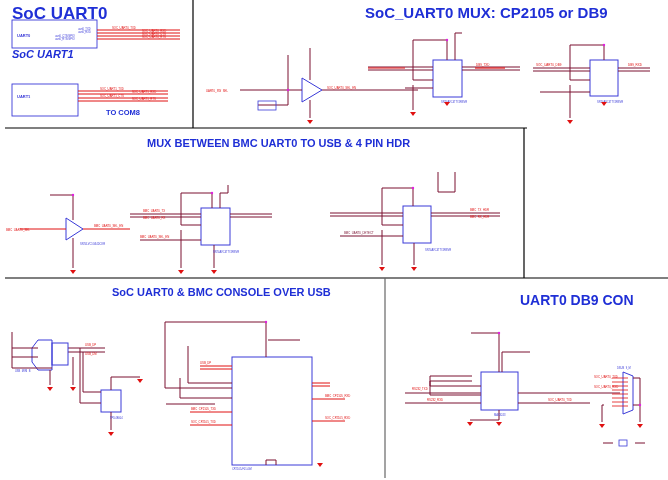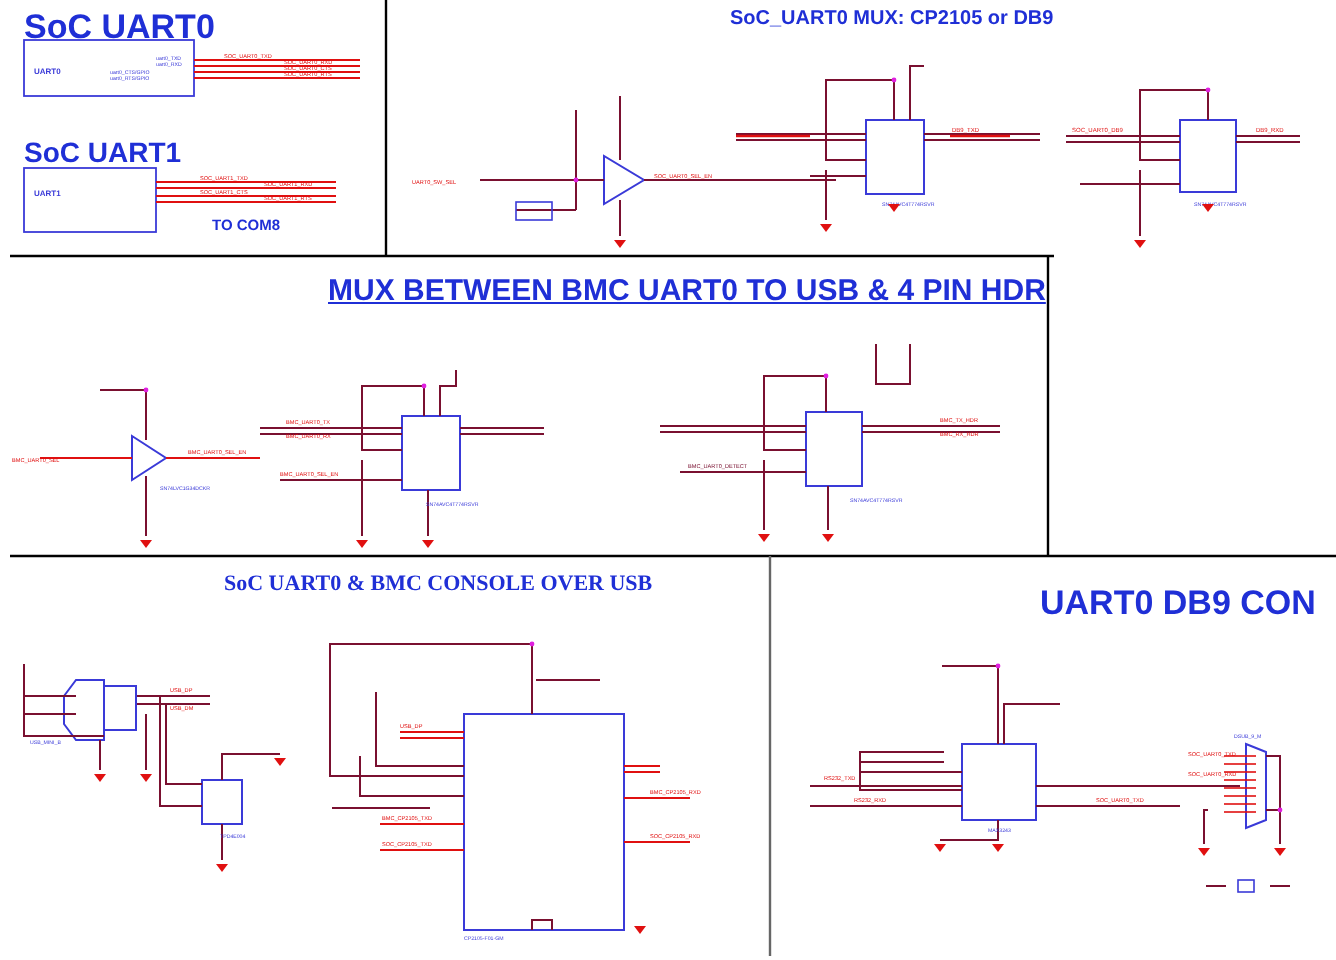--- a/index.html
+++ b/index.html
@@ -1,24 +1,24 @@
 <!DOCTYPE html>
 <html><head>
 <meta charset="utf-8">
 <style>
   html,body{margin:0;padding:0;background:#fff;}
   body{width:668px;height:480px;overflow:hidden;position:relative;font-family:"Liberation Sans",sans-serif;}
   #sch{position:absolute;left:0;top:0;width:668px;height:480px;}
   .title{position:absolute;font-family:"Liberation Sans",sans-serif;font-weight:bold;color:#1f2fd6;white-space:nowrap;}
   .t-soc0{left:12px;top:4px;font-size:17px;}
-  .t-soc1{left:12px;top:68px;font-size:14px;}
-  .t-mux{left:365px;top:4px;font-size:10px;}
-  .t-bmc{left:164px;top:137px;font-size:15px;text-decoration:underline;}
-  .t-usb{left:112px;top:286px;font-size:11px;font-family:Liberation Serif, serif;}
-  .t-db9{left:520px;top:292px;font-size:17px;}
+  .t-soc1{left:12px;top:48px;font-size:11px;font-style:italic;}
+  .t-mux{left:365px;top:4px;font-size:15px;}
+  .t-bmc{left:147px;top:137px;font-size:11px;}
+  .t-usb{left:112px;top:286px;font-size:11px;}
+  .t-db9{left:520px;top:292px;font-size:14px;}
   .t-com8{left:94px;top:108px;font-size:7.5px;margin-left:12px;}
   svg text{font-family:"Liberation Sans",sans-serif;}
 </style>
 </head>
 <body>
 
 <svg id="sch" viewBox="0 0 668 480" xmlns="http://www.w3.org/2000/svg">
 
   <g stroke="#000" stroke-width="1.2" fill="none">
     <line x1="193" y1="0" x2="193" y2="128"></line>

